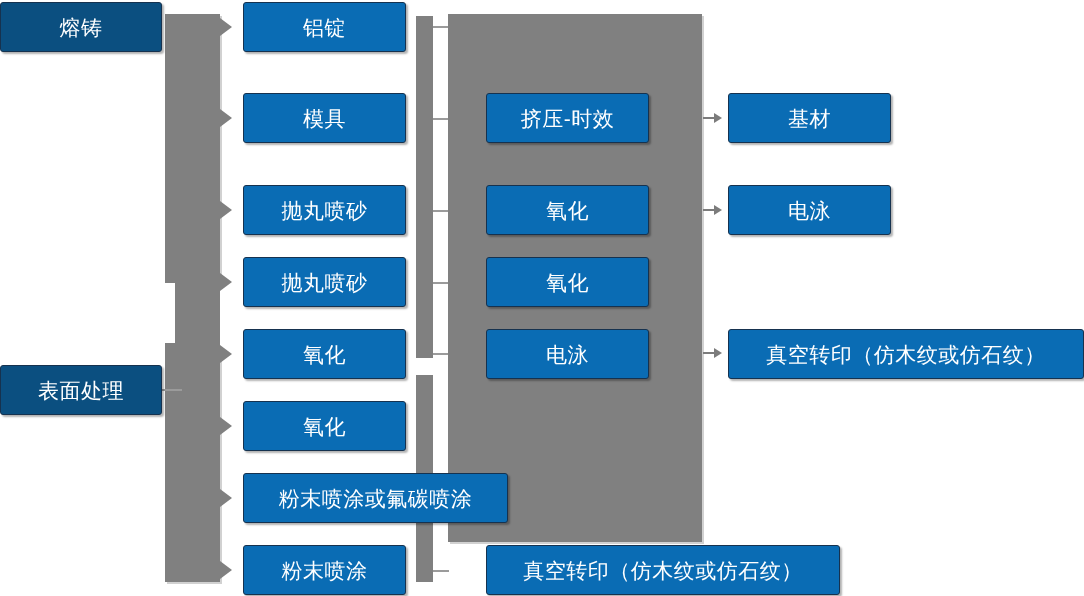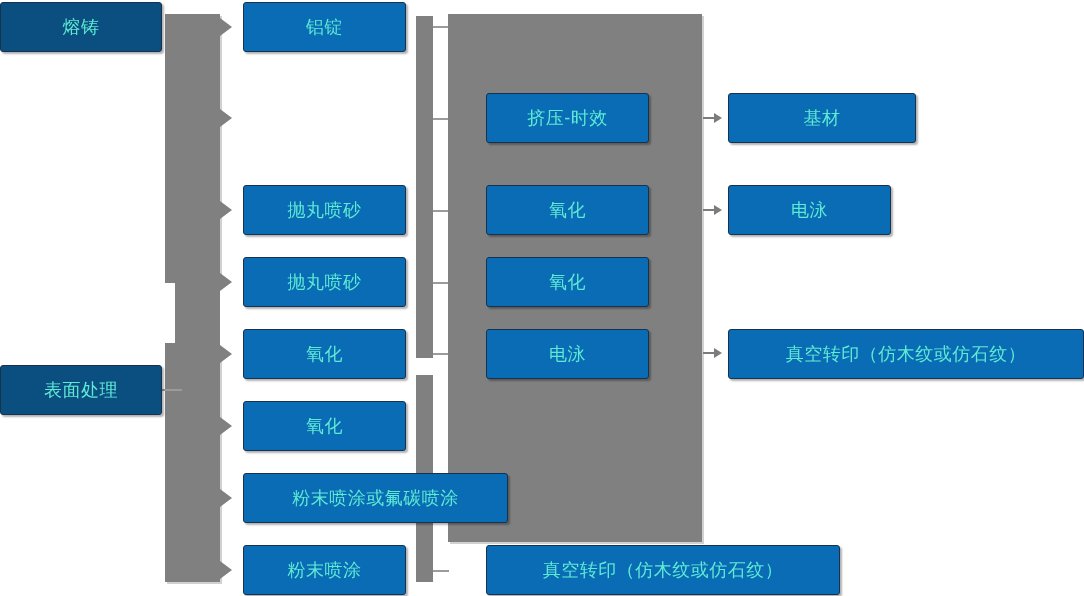--- a/index.html
+++ b/index.html
@@ -50,24 +50,24 @@
     background:#9b9b9b;
   }
 
   
   .node{
     position:absolute;
     box-sizing:border-box;
     display:flex;
     align-items:center;
     justify-content:center;
-    color:#5eead4;
+    color:#ffffff;
     border:1px solid #16324f;
     border-radius:3px;
-    font-size:18px;
+    font-size:21px;
     line-height:1;
     letter-spacing:0.5px;
     white-space:nowrap;
     box-shadow:2px 2px 2px rgba(0,0,0,0.30);
     user-select:none;
   }
   .node.dark{ background:#0b4f80; }
   .node.mid { background:#0a6cb4; }
   .node .lbl{ pointer-events:none; }
 </style>
@@ -116,20 +116,23 @@
   <div class="node dark" style="left:0px; top:2px; width:162px; height:50px;">
     <span class="lbl">熔铸</span>
   </div>
   <div class="node dark" style="left:0px; top:365px; width:162px; height:50px;">
     <span class="lbl">表面处理</span>
   </div>
 
   <div class="node mid" style="left:243px; top:2px; width:163px; height:50px;">
     <span class="lbl">铝锭</span>
   </div>
+  <div class="node mid" style="left:243px; top:93px; width:163px; height:50px;">
+    <span class="lbl">模具</span>
+  </div>
   <div class="node mid" style="left:243px; top:185px; width:163px; height:50px;">
     <span class="lbl">抛丸喷砂</span>
   </div>
   <div class="node mid" style="left:243px; top:257px; width:163px; height:50px;">
     <span class="lbl">抛丸喷砂</span>
   </div>
   <div class="node mid" style="left:243px; top:329px; width:163px; height:50px;">
     <span class="lbl">氧化</span>
   </div>
   <div class="node mid" style="left:243px; top:401px; width:163px; height:50px;">
@@ -151,21 +154,21 @@
   <div class="node mid" style="left:486px; top:257px; width:163px; height:50px;">
     <span class="lbl">氧化</span>
   </div>
   <div class="node mid" style="left:486px; top:329px; width:163px; height:50px;">
     <span class="lbl">电泳</span>
   </div>
   <div class="node mid" style="left:486px; top:545px; width:354px; height:50px;">
     <span class="lbl">真空转印（仿木纹或仿石纹）</span>
   </div>
 
-  <div class="node mid" style="left:728px; top:93px; width:188px; height:50px;">
+  <div class="node mid" style="left:728px; top:93px; width:163px; height:50px;">
     <span class="lbl">基材</span>
   </div>
   <div class="node mid" style="left:728px; top:185px; width:163px; height:50px;">
     <span class="lbl">电泳</span>
   </div>
   <div class="node mid" style="left:728px; top:329px; width:356px; height:50px;">
     <span class="lbl">真空转印（仿木纹或仿石纹）</span>
   </div>
 
 </div>

